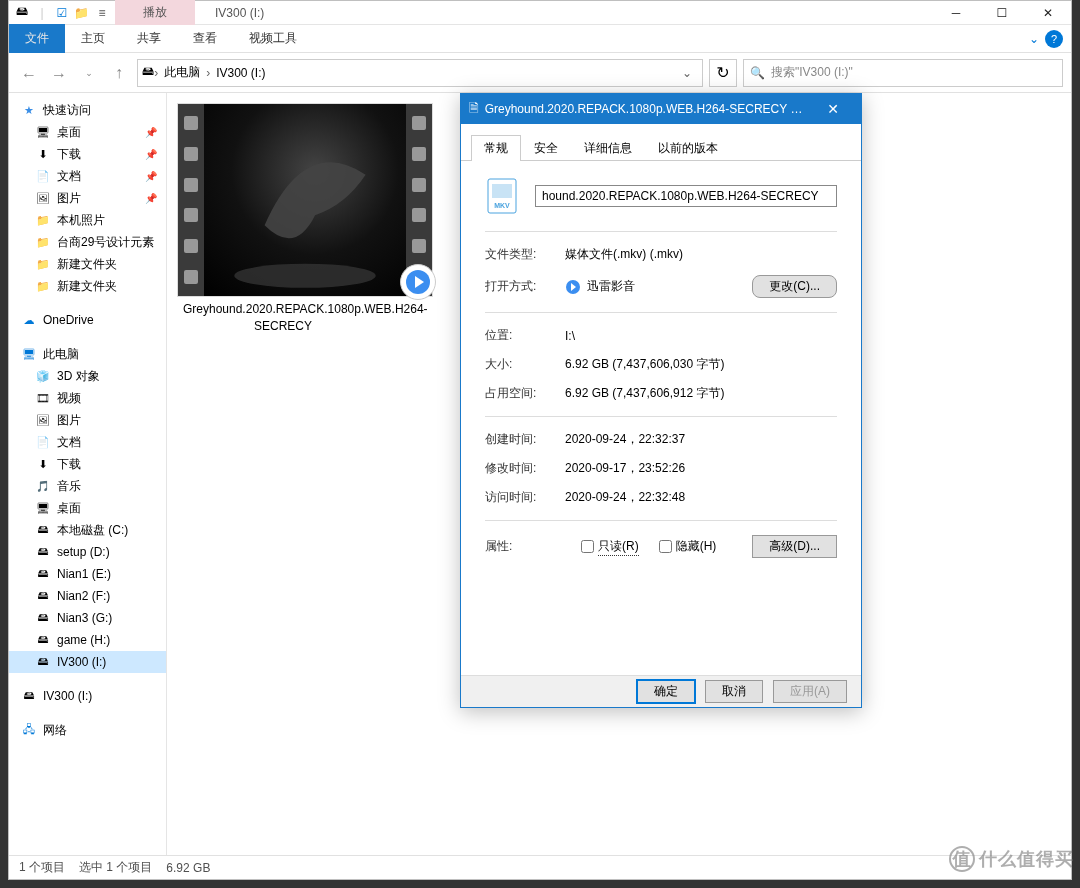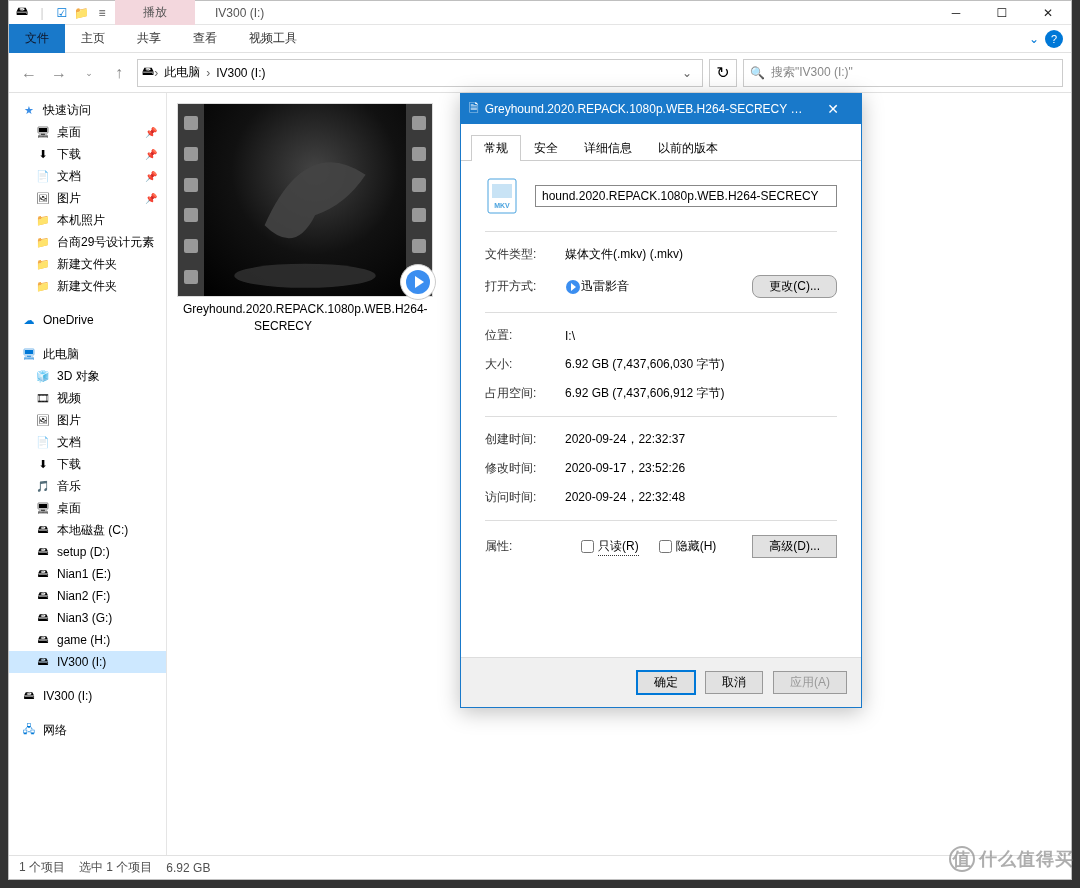--- a/index.html
+++ b/index.html
@@ -10,21 +10,21 @@
 .title-bar { height: 24px; background: #fff; display: flex; align-items: center; font-size: 12px; border-bottom: 1px solid #e5e5e5; }
 .title-bar .qa-icons { display: flex; align-items: center; gap: 2px; padding: 0 4px; }
 .title-bar .qa-icons span { width: 18px; height: 18px; display:inline-flex; align-items:center; justify-content:center; }
 .title-bar .play-tab { width: 80px; text-align:center; background: #f3d7dd; color:#555; padding: 4px 0; font-size:12px;}
 .title-bar .title-text { padding: 0 20px; color:#555; }
 .title-bar .win-controls { margin-left:auto; display:flex; }
 .title-bar .win-controls div { width:46px; height:24px; display:flex; align-items:center; justify-content:center; color:#222; cursor:pointer; }
 
 
 .ribbon { height: 28px; background: #fff; display:flex; align-items:center; font-size:12px; border-bottom:1px solid #e1e1e1; }
-.ribbon .file-tab { background:#1979ca; color:#0f172a; padding:6px 16px;text-align:center; }
+.ribbon .file-tab { background:#1979ca; color:#e5e5e5; padding:6px 16px;text-align:center; }
 .ribbon .tab { padding:6px 16px; color:#333; cursor:pointer; }
 .ribbon .help-icons { margin-left:auto; display:flex; align-items:center; padding-right:8px; gap:6px; }
 
 
 .navbar { height: 40px; display:flex; align-items:center; padding: 4px 8px; gap:6px; border-bottom:1px solid #e1e1e1;}
 .navbar .nav-arrow { width:24px; height:24px; display:flex; align-items:center; justify-content:center; color:#888; cursor:pointer; }
 .navbar .breadcrumb { flex:1; height:28px; border:1px solid #ccc; display:flex; align-items:center; font-size:12px; padding:0 4px; background:#fff;}
 .navbar .breadcrumb .crumb { padding:0 6px; cursor:pointer; }
 .navbar .breadcrumb .sep { color:#666; }
 .navbar .refresh { width:28px; height:28px; border:1px solid #ccc; display:flex; align-items:center; justify-content:center; cursor:pointer; }
@@ -64,21 +64,21 @@
 .dialog .row { display:flex; align-items:center; padding:6px 0; }
 .dialog .row .label { width:80px; color:#333; }
 .dialog .row .value { flex:1; }
 .dialog .file-icon-row { display:flex; align-items:center; gap:16px; margin-bottom:16px; }
 .dialog .file-icon { width:34px; height:38px; display:flex; align-items:center; justify-content:center; }
 .dialog .fname-input { flex:1; border:1px solid #888; padding:3px 6px; font-size:12px; }
 .dialog hr { border:none; border-top:1px solid #ddd; margin:8px 0; }
 .dialog .btn { border:1px solid #999; background:#e1e1e1; padding:2px 16px; cursor:pointer; font-size:12px;}
 .dialog .btn.primary { border:1px solid #0078d7; outline:1px solid #0078d7; }
 .dialog .btn.disabled { color:#999; }
-.dialog .footer { height:50px; background:#f0f0f0; border-top:1px solid #ddd; display:flex; align-items:center; justify-content:flex-end; gap:10px; padding:0 14px;}
+.dialog .footer { height:32px; background:#f0f0f0; border-top:1px solid #ddd; display:flex; align-items:center; justify-content:flex-end; gap:10px; padding:0 14px;}
 .dialog .checkbox { display:inline-flex; align-items:center; gap:4px; margin-right:20px; }
 .dialog .checkbox input { width:13px; height:13px;}
 
 .watermark { position:absolute; right:6px; bottom:16px; font-size:18px; color:rgba(120,120,120,0.6); font-weight:bold; letter-spacing:1px; pointer-events:none;}
 .watermark .zhi { display:inline-flex; width:26px; height:26px; border:2px solid rgba(120,120,120,0.6); border-radius:50%; align-items:center; justify-content:center; margin-right:4px;}
 
 svg { display:block; }
 </style>
 </head>
 <body>
@@ -332,21 +332,21 @@
       </div>
       <input class="fname-input" value="hound.2020.REPACK.1080p.WEB.H264-SECRECY" style="">
     </div>
     <hr>
     <div class="row">
         <div class="label">文件类型:</div>
         <div class="value">媒体文件(.mkv) (.mkv)</div>
       </div>
     <div class="row">
       <div class="label">打开方式:</div>
-      <div class="value" style="display:flex;align-items:center;">
+      <div class="value" style="display:flex;align-items:center;gap:6px">
         <span>
             <svg width="16" height="16" viewBox="0 0 16 16">
               <circle cx="8" cy="8" r="7" fill="#3b8ef0"></circle>
               <path d="M6 4 L11 8 L6 12 Z" fill="#fff"></path>
             </svg>
           </span>
         <span>迅雷影音</span>
       </div>
       <button class="btn" style="margin-left:auto;border-radius:8px;">更改(C)...</button>
     </div>

